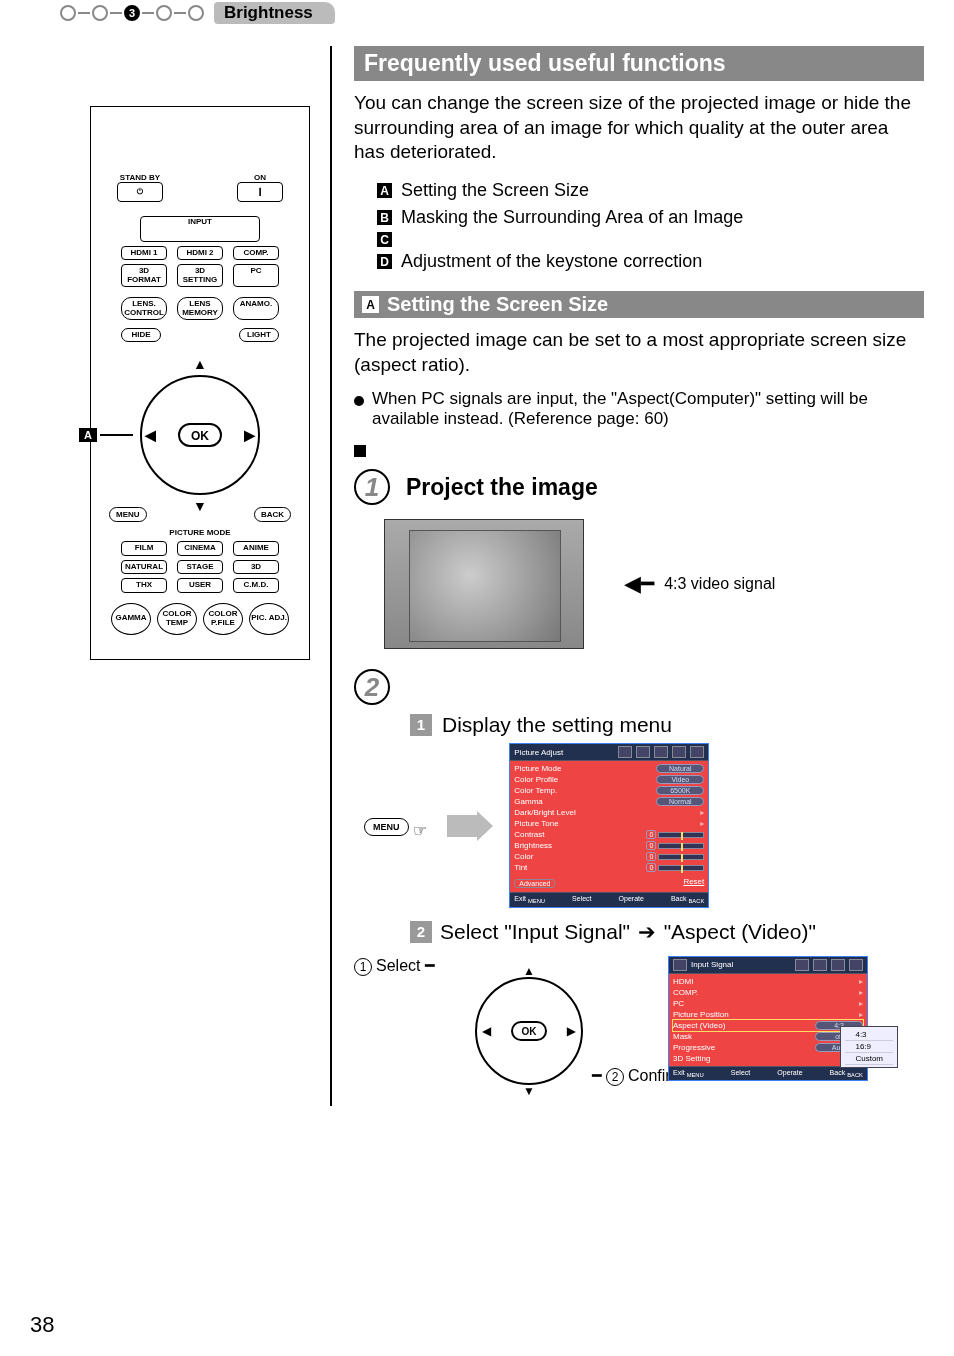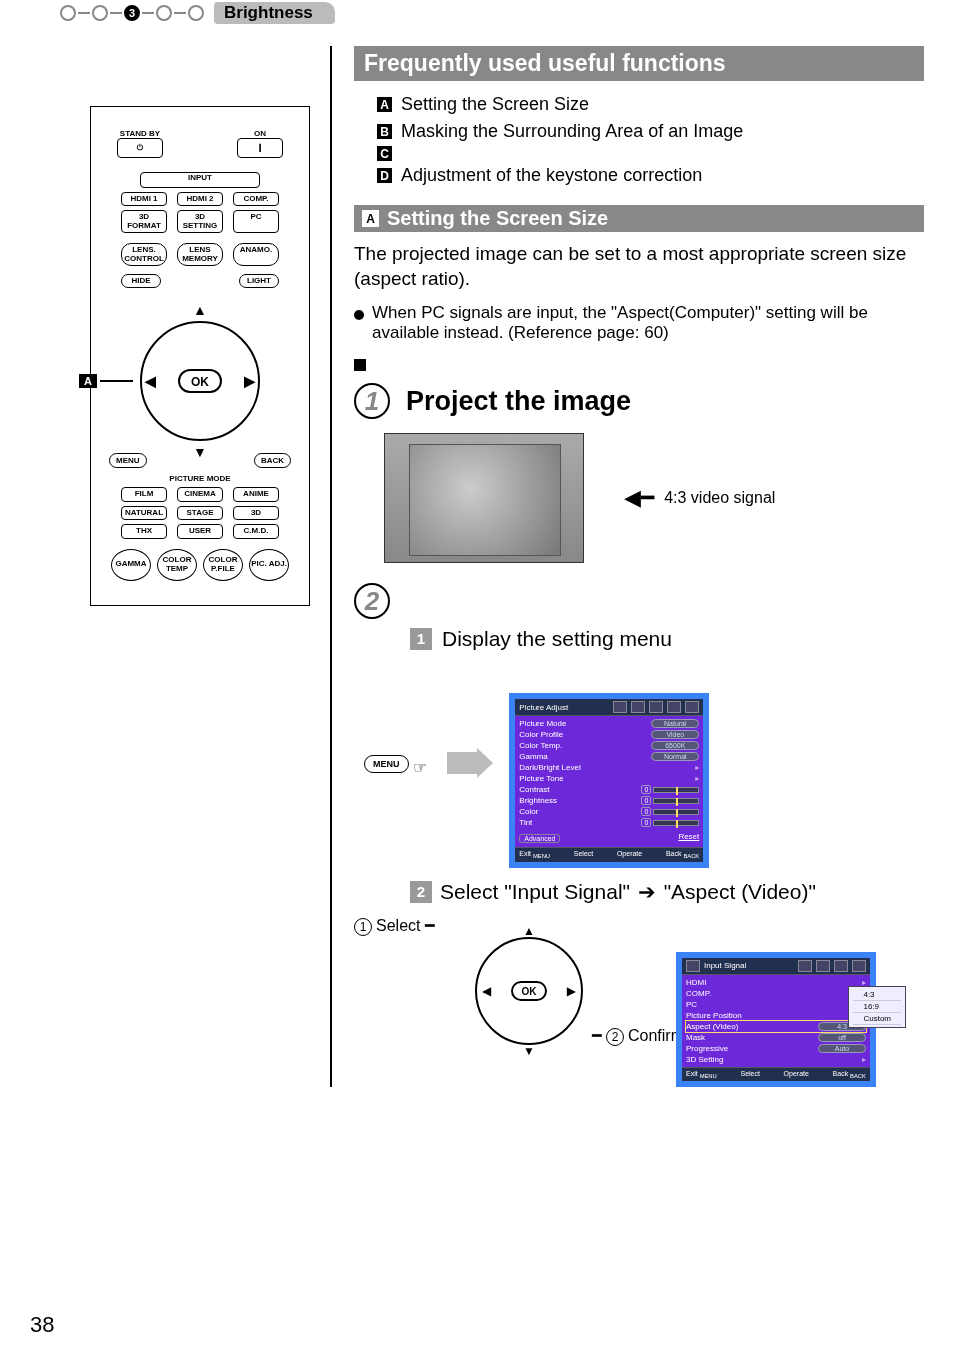--- a/index.html
+++ b/index.html
@@ -23,21 +23,21 @@
   .col-right { flex: 1; border-left: 2px solid #000; padding: 0 30px 0 22px; }
 
   
   .remote-wrap { position: relative; margin-top: 60px; border: 1px solid #000; padding: 18px 10px 20px; width: 220px; margin-left: 30px; }
   .rgroup { text-align:center; margin-bottom: 10px; }
   .row { display: flex; justify-content: center; gap: 10px; margin: 4px 0; }
   .rbtn { border: 1px solid #000; border-radius: 4px; font-size: 8px; font-weight: bold; padding: 2px 0; width: 46px; text-align:center; line-height: 1.05; }
   .rbtn.tall { height: 20px; display:flex; align-items:center; justify-content:center; }
   .rbtn.pill { border-radius: 10px; }
   .rbtn.wide { width: 120px; }
-  .lbl { font-size: 8px; font-weight: bold; text-align:center; }
+  .lbl { font-size: 8px; font-weight: bold; text-align:center;margin-top:44px; }
   .sect-label { font-size:8px; font-weight:bold; text-align:center; margin: 4px 0 2px; }
 
   .dpad-wrap { position: relative; width: 170px; height: 170px; margin: 8px auto; }
   .dpad-ring { position:absolute; left:50%; top:50%; transform:translate(-50%,-50%); width:120px; height:120px; border-radius:50%; border:2px solid #000; }
   .dpad-ok { position:absolute; left:50%; top:50%; transform:translate(-50%,-50%); width:44px; height:24px; border-radius:14px; border:2px solid #000; text-align:center; font-size:12px; font-weight:bold; line-height:22px; }
   .arrow { position:absolute; font-size:14px; font-weight:bold; }
   .arrow.up { left:50%; top:6px; transform:translateX(-50%); }
   .arrow.dn { left:50%; bottom:6px; transform:translateX(-50%); }
   .arrow.lf { left:30px; top:50%; transform:translateY(-50%); }
   .arrow.rt { right:30px; top:50%; transform:translateY(-50%); }
@@ -56,38 +56,38 @@
   .sec-bar { background:#888; color:#fff; font-size:23px; font-weight:bold; padding:4px 10px; margin-bottom:10px; }
   .sec-bar.small { font-size:20px; padding:2px 8px; display:flex; align-items:center; gap:8px; }
   .badge { display:inline-block; background:#000; color:#fff; font-size:12px; font-weight:bold; width:17px; height:17px; text-align:center; line-height:17px; border:1px solid #fff; }
   .para { font-size:19px; line-height:1.3; margin-bottom:12px; }
   .idx-list { list-style:none; margin: 6px 0 16px 22px; }
   .idx-list li { display:flex; align-items:center; gap:8px; font-size:18px; line-height:1.5; }
 
   .step { display:flex; align-items:center; gap:16px; margin: 12px 0 8px 0; }
   .step-num { width:36px; height:36px; border-radius:50%; background:#fff; border:2px solid #000; color:#888; font-size:26px; font-style:italic; font-weight:bold; text-align:center; line-height:32px; position:relative; }
   .step-num::before{ content:""; position:absolute; inset:2px; border-radius:50%; background:#ddd; z-index:-1; }
-  .step-title { font-size:27px; font-weight:bold; }
+  .step-title { font-size:23px; font-weight:bold; }
 
   .sub-step { display:flex; align-items:center; gap:10px; margin: 6px 0 6px 56px; }
   .sub-num { width:22px; height:22px; background:#999; color:#fff; font-size:15px; font-weight:bold; text-align:center; line-height:22px; }
   .sub-text { font-size:21px; }
 
   .sub-step-line { font-size:21px; margin: 12px 0 8px 56px; display:flex; align-items:center; gap:8px; }
 
   .note-line { display:flex; align-items:flex-start; gap:8px; margin:6px 0 10px 0; font-size:17px; }
   .dotmark { width:10px; height:10px; border-radius:50%; background:#000; margin-top:7px; flex-shrink:0; }
   .sqmark { width:12px; height:12px; background:#000; margin-top:6px; flex-shrink:0; }
 
   .proj-row { display:flex; align-items:center; gap:40px; margin: 14px 0 20px 30px; }
   .proj-img { width:200px; height:130px; background:linear-gradient(#aaa,#888); border:1px solid #333; position:relative; }
   .proj-img::after { content:""; position:absolute; left:24px; top:10px; width:150px; height:110px; background:radial-gradient(circle at 40% 40%, #ccc, #777); border:1px solid #555; }
   .arrow-left { font-size:22px; }
 
-  .menu-panel { border:6px solid #3b82f6; width:200px; font-size:8px; background:#6d28d9; color:#fff;margin-top:36px; }
+  .menu-panel { border:1px solid #3b82f6; width:200px; font-size:8px; background:#ef4444; color:#fff; }
   .menu-head { display:flex; align-items:center; gap:4px; padding:2px 4px; background:#223050; border-bottom:1px solid #556;}
   .menu-head .tabicon{ width:14px; height:12px; background:#446; border:1px solid #889; }
   .menu-body { padding:2px 4px; }
   .menu-row { display:flex; justify-content:space-between; align-items:center; padding:1px 0; }
   .menu-val { background:#557; border:1px solid #99b; border-radius:6px; padding:0 6px; font-size:7px; min-width:48px; text-align:center; color:#cde; }
   .menu-slider { display:flex; align-items:center; gap:2px; }
   .menu-slider .sv { border:1px solid #99b; font-size:7px; padding:0 2px; border-radius:2px; }
   .menu-slider .bar { width:46px; height:6px; background:#335; border:1px solid #889; position:relative; }
   .menu-slider .bar::after{ content:""; position:absolute; left:50%; top:-1px; width:2px; height:8px; background:#fd6; }
   .menu-adv { border:1px solid #889; border-radius:3px; padding:0 4px; display:inline-block; margin:2px 0; font-size:7px;}
@@ -102,21 +102,21 @@
   .dpad-small-ring{ position:absolute; left:50%; top:50%; transform:translate(-50%,-50%); width:108px; height:108px; border-radius:50%; border:2px solid #000; }
   .dpad-small-ok{ position:absolute; left:50%; top:50%; transform:translate(-50%,-50%); width:36px; height:20px; border-radius:12px; border:2px solid #000; text-align:center; font-size:10px; font-weight:bold; line-height:18px; }
   .ds-arr{ position:absolute; font-size:12px; }
   .ds-arr.up{ left:50%; top:8px; transform:translateX(-50%);} 
   .ds-arr.dn{ left:50%; bottom:8px; transform:translateX(-50%);} 
   .ds-arr.lf{ left:28px; top:50%; transform:translateY(-50%);} 
   .ds-arr.rt{ right:28px; top:50%; transform:translateY(-50%);} 
   .c-label { font-size:16px; }
   .circ { display:inline-block; width:18px; height:18px; border:1.5px solid #000; border-radius:50%; text-align:center; font-size:12px; line-height:16px; margin-right:4px;}
 
-  .sel-row{ display:flex; align-items:flex-start; gap:32px; margin: 12px 0 0 10px; }
+  .sel-row{ display:flex; align-items:flex-start; gap:24px; margin: 12px 0 0 10px; }
   .sel-left{ width:280px; }
 
   .popup { position:absolute; right:-30px; top:70px; border:1px solid #445; background:#eef; font-size:8px; padding:2px 4px; }
 
   .pagenum { position:absolute; left:30px; bottom:18px; font-size:22px; }
   .hand { font-size:16px; display:inline-block; transform: translateY(6px); }
   .menu-row.sel{ outline:1px solid #fd6; }
 </style>
 </head>
 <body>
@@ -147,21 +147,21 @@
         <div class="rgroup">
               <div class="lbl">STAND BY</div>
               <div class="rbtn tall">⏻</div>
             </div>
         <div class="rgroup">
               <div class="lbl">ON</div>
               <div class="rbtn tall">❙</div>
             </div>
       </div>
 
-      <div class="rbtn wide" style="margin:4px auto 4px; height:16px; line-height:6px;">INPUT</div>
+      <div class="rbtn wide" style="margin:4px auto 4px; height:26px; line-height:6px;">INPUT</div>
       <div class="row">
         <div class="rbtn">HDMI 1</div>
         <div class="rbtn">HDMI 2</div>
         <div class="rbtn">COMP.</div>
       </div>
       <div class="row">
         <div class="rbtn">3D FORMAT</div>
         <div class="rbtn">3D SETTING</div>
         <div class="rbtn">PC</div>
       </div>
@@ -210,20 +210,21 @@
         <div class="rbtn pill" style="width:40px; border-radius:50%; height:32px; display:flex; align-items:center; justify-content:center;">GAMMA</div>
         <div class="rbtn pill" style="width:40px; border-radius:50%; height:32px; display:flex; align-items:center; justify-content:center;">COLOR TEMP</div>
         <div class="rbtn pill" style="width:40px; border-radius:50%; height:32px; display:flex; align-items:center; justify-content:center;">COLOR P.FILE</div>
         <div class="rbtn pill" style="width:40px; border-radius:50%; height:32px; display:flex; align-items:center; justify-content:center;">PIC. ADJ.</div>
       </div>
     </div>
   </div>
 
   <div class="col-right">
     <div class="sec-bar">Frequently used useful functions</div>
+    <div class="para">You can change the screen size of the projected image or hide the surrounding area of an image for which quality at the outer area has deteriorated.</div>
     <ul class="idx-list">
       <li>
             <span class="badge">A</span>
             <span>Setting the Screen Size</span>
           </li>
       <li>
             <span class="badge">B</span>
             <span>Masking the Surrounding Area of an Image</span>
           </li>
       <li>

